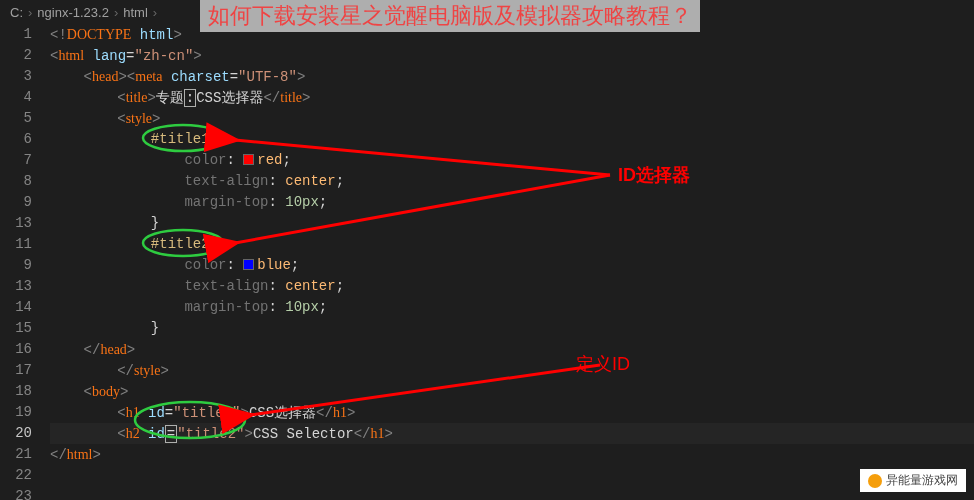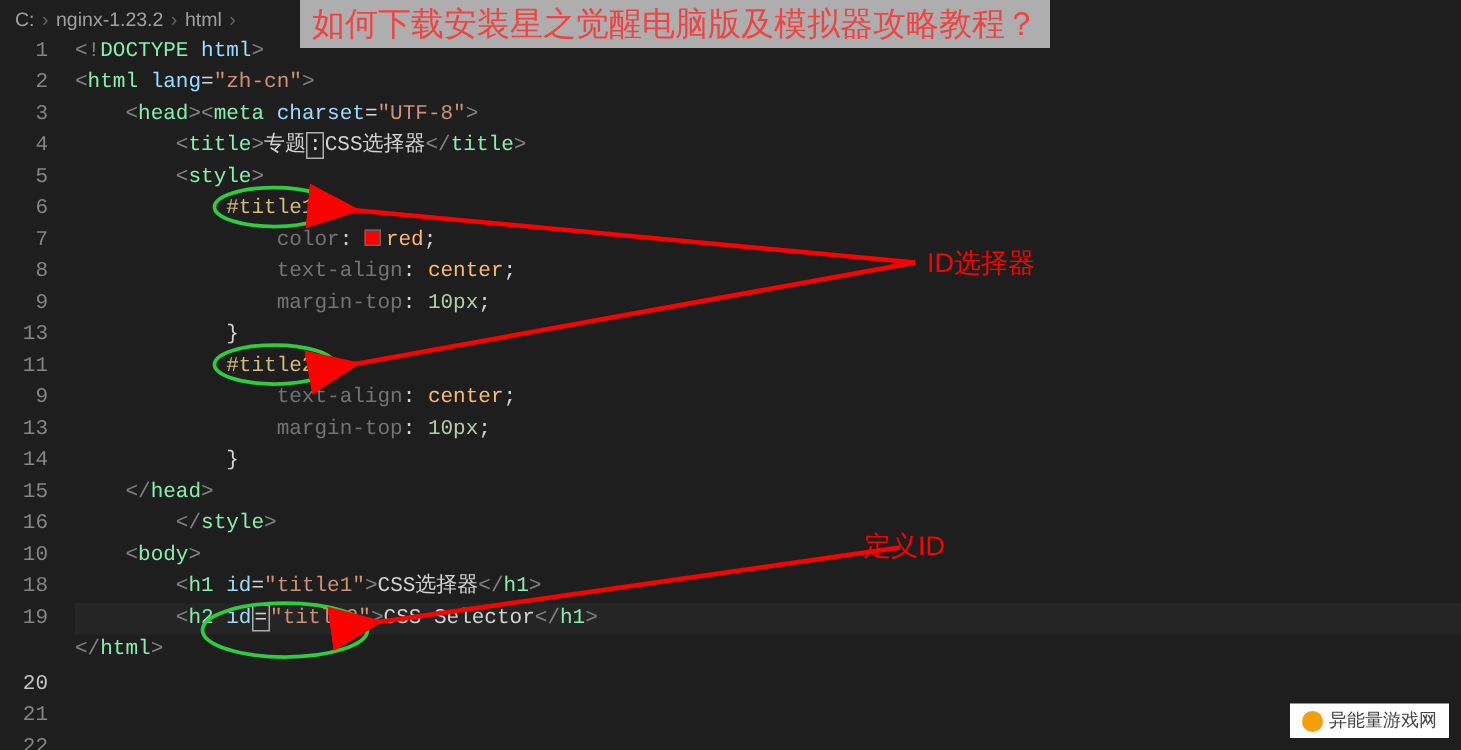--- a/index.html
+++ b/index.html
@@ -2,26 +2,26 @@
 <html><head>
 <meta charset="utf-8">
 <style>
 * { margin:0; padding:0; box-sizing:border-box; }
 body { background:#1e1e1e; font-family:Consolas,'Courier New',monospace; font-size:14px; color:#d4d4d4; width:974px; height:500px; overflow:hidden; position:relative; }
 .breadcrumb { background:#1e1e1e; color:#a0a0a0; font-family:-apple-system,sans-serif; font-size:13px; padding:4px 10px; height:24px; display:flex; align-items:center; }
 .breadcrumb .sep { margin:0 5px; color:#666; }
 .editor { display:flex; position:relative; }
 .gutter { width:50px; text-align:right; color:#858585; padding-right:18px; user-select:none; line-height:21px; }
 .gutter .ln { height:21px; }
-.gutter .active { color:#c6c6c6;margin-top:23px; }
+.gutter .active { color:#c6c6c6; }
 .code { flex:1; line-height:21px; position:relative; }
 .line { height:21px; white-space:pre; position:relative; }
 .line.active { background:rgba(255,255,255,0.03); }
 .tag { color:#808080; }
-.el { color:#86efac; }
+.el { color:#f97316;font-family:Liberation Serif, serif; }
 .attr { color:#9cdcfe; }
 .str { color:#ce9178; }
 .sel { color:#d7ba7d; }
 .prop { color:#737373; }
 .val { color:#fdba74; }
 .num { color:#b5cea8; }
 .txt { color:#d4d4d4; }
 .br { color:#d4d4d4; }
 .swatch { display:inline-block; width:11px; height:11px; border:1px solid #666; margin-right:3px; vertical-align:-1px; }
 .red { background:#ff0000; }
@@ -58,40 +58,41 @@
       <div class="ln">7</div>
       <div class="ln">8</div>
       <div class="ln">9</div>
       <div class="ln">13</div>
       <div class="ln">11</div>
       <div class="ln">9</div>
       <div class="ln">13</div>
       <div class="ln">14</div>
       <div class="ln">15</div>
       <div class="ln">16</div>
-      <div class="ln">10</div>
+      <div class="ln">17</div>
       <div class="ln">18</div>
       <div class="ln">19</div>
       <div class="ln active">20</div>
       <div class="ln">21</div>
       <div class="ln">22</div>
       <div class="ln">23</div>
   </div>
   <div class="code">
     <div class="line"><span class="tag">&lt;!</span><span class="el">DOCTYPE</span> <span class="attr">html</span><span class="tag">&gt;</span></div>
     <div class="line"><span class="tag">&lt;</span><span class="el">html</span> <span class="attr">lang</span><span class="txt">=</span><span class="str">"zh-cn"</span><span class="tag">&gt;</span></div>
     <div class="line">    <span class="tag">&lt;</span><span class="el">head</span><span class="tag">&gt;&lt;</span><span class="el">meta</span> <span class="attr">charset</span><span class="txt">=</span><span class="str">"UTF-8"</span><span class="tag">&gt;</span></div>
     <div class="line">        <span class="tag">&lt;</span><span class="el">title</span><span class="tag">&gt;</span><span class="txt">专题</span><span class="boxcur">:</span><span class="txt">CSS选择器</span><span class="tag">&lt;/</span><span class="el">title</span><span class="tag">&gt;</span></div>
     <div class="line">        <span class="tag">&lt;</span><span class="el">style</span><span class="tag">&gt;</span></div>
     <div class="line">            <span class="sel">#title1</span><span class="br">{</span></div>
     <div class="line">                <span class="prop">color</span><span class="txt">: </span><span class="swatch red"></span><span class="val">red</span><span class="txt">;</span></div>
     <div class="line">                <span class="prop">text-align</span><span class="txt">: </span><span class="val">center</span><span class="txt">;</span></div>
     <div class="line">                <span class="prop">margin-top</span><span class="txt">: </span><span class="num">10px</span><span class="txt">;</span></div>
     <div class="line">            <span class="br">}</span></div>
     <div class="line">            <span class="sel">#title2</span><span class="br">{</span></div>
+    <div class="line">                <span class="prop">color</span><span class="txt">: </span><span class="swatch blue"></span><span class="val">blue</span><span class="txt">;</span></div>
     <div class="line">                <span class="prop">text-align</span><span class="txt">: </span><span class="val">center</span><span class="txt">;</span></div>
     <div class="line">                <span class="prop">margin-top</span><span class="txt">: </span><span class="num">10px</span><span class="txt">;</span></div>
     <div class="line">            <span class="br">}</span></div>
     <div class="line">    <span class="tag">&lt;/</span><span class="el">head</span><span class="tag">&gt;</span></div>
     <div class="line">        <span class="tag">&lt;/</span><span class="el">style</span><span class="tag">&gt;</span></div>
     <div class="line">    <span class="tag">&lt;</span><span class="el">body</span><span class="tag">&gt;</span></div>
     <div class="line">        <span class="tag">&lt;</span><span class="el">h1</span> <span class="attr">id</span><span class="txt">=</span><span class="str">"title1"</span><span class="tag">&gt;</span><span class="txt">CSS选择器</span><span class="tag">&lt;/</span><span class="el">h1</span><span class="tag">&gt;</span></div>
     <div class="line active">        <span class="tag">&lt;</span><span class="el">h2</span> <span class="attr">id</span><span class="boxcur">=</span><span class="str">"title2"</span><span class="tag">&gt;</span><span class="txt">CSS Selector</span><span class="tag">&lt;/</span><span class="el">h1</span><span class="tag">&gt;</span></div>
     <div class="line"><span class="tag">&lt;/</span><span class="el">html</span><span class="tag">&gt;</span></div>
     <div class="line"></div>
@@ -105,19 +106,19 @@
       </marker>
   </defs>
   <ellipse cx="183" cy="138" rx="40" ry="13" fill="none" stroke="#2ecc40" stroke-width="2.5"></ellipse>
   <ellipse cx="183" cy="243" rx="40" ry="13" fill="none" stroke="#2ecc40" stroke-width="2.5"></ellipse>
   <ellipse cx="190" cy="420" rx="55" ry="18" fill="none" stroke="#2ecc40" stroke-width="2.5"></ellipse>
   <line x1="610" y1="175" x2="235" y2="140" stroke="#ff0000" stroke-width="3" marker-end="url(#ah)"></line>
   <line x1="610" y1="175" x2="235" y2="243" stroke="#ff0000" stroke-width="3" marker-end="url(#ah)"></line>
   <line x1="600" y1="365" x2="250" y2="415" stroke="#ff0000" stroke-width="3" marker-end="url(#ah)"></line>
 </svg>
 
-<div class="ann-label" style="top:163px; left:618px;">ID选择器</div>
+<div class="ann-label" style="top:163px; left:618px;font-weight:bold;">ID选择器</div>
 <div class="ann-label" style="top:352px; left:576px;">定义ID</div>
 
 <div class="watermark">
   <span class="wm-icon"></span>
   <span>异能量游戏网</span>
 </div>
 
 </body></html>

